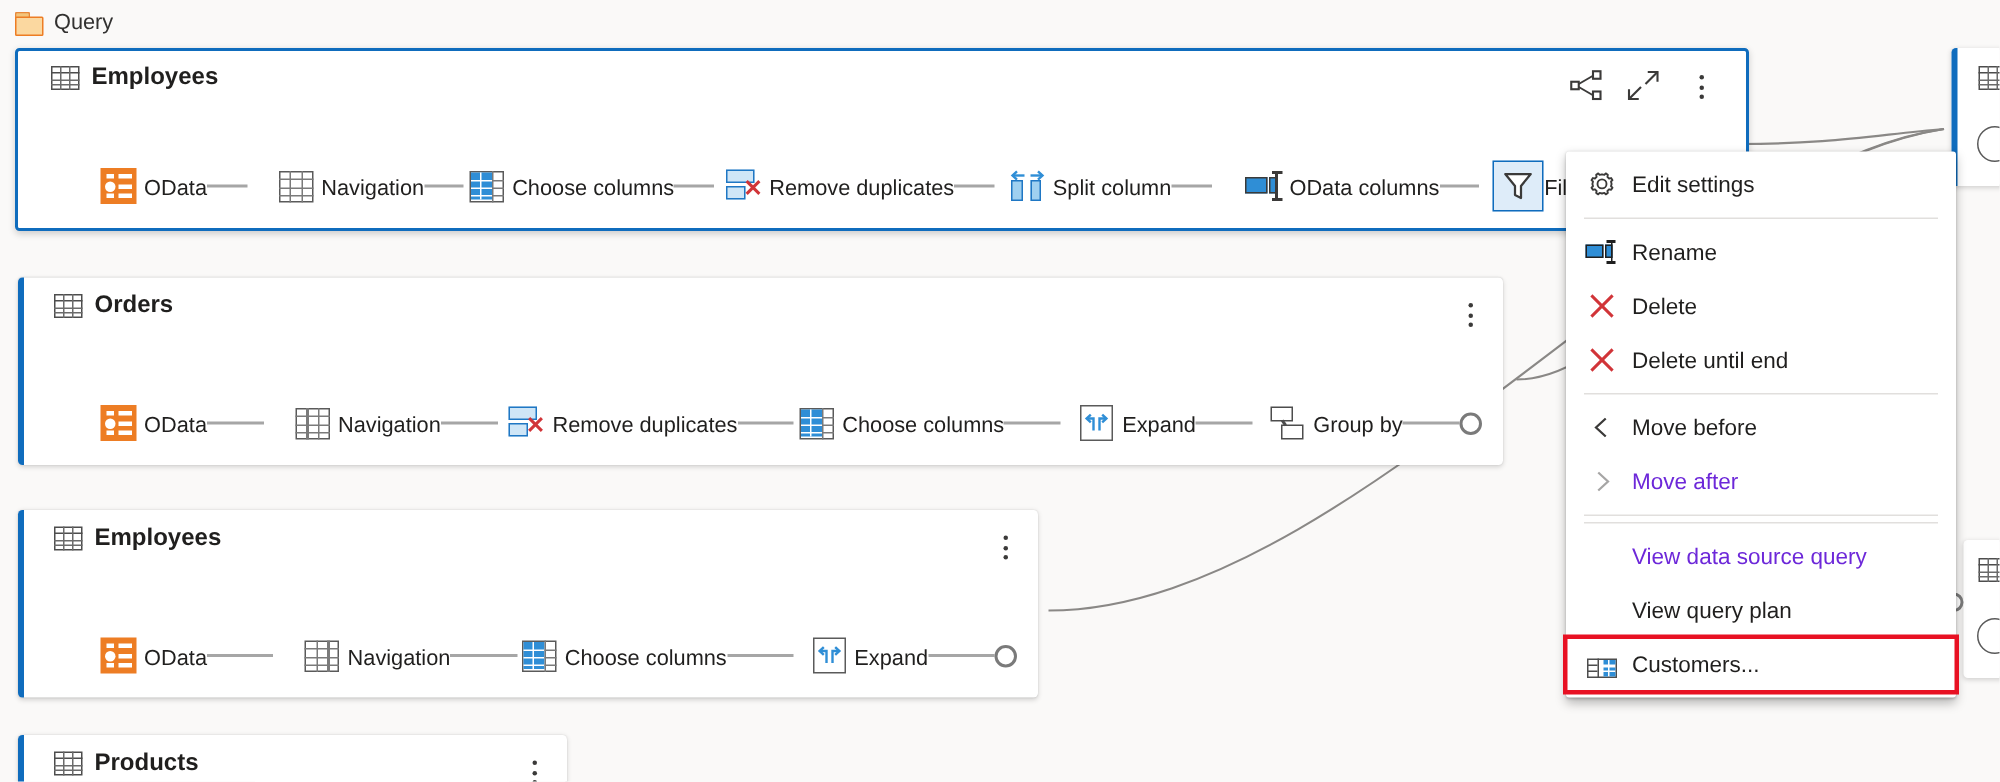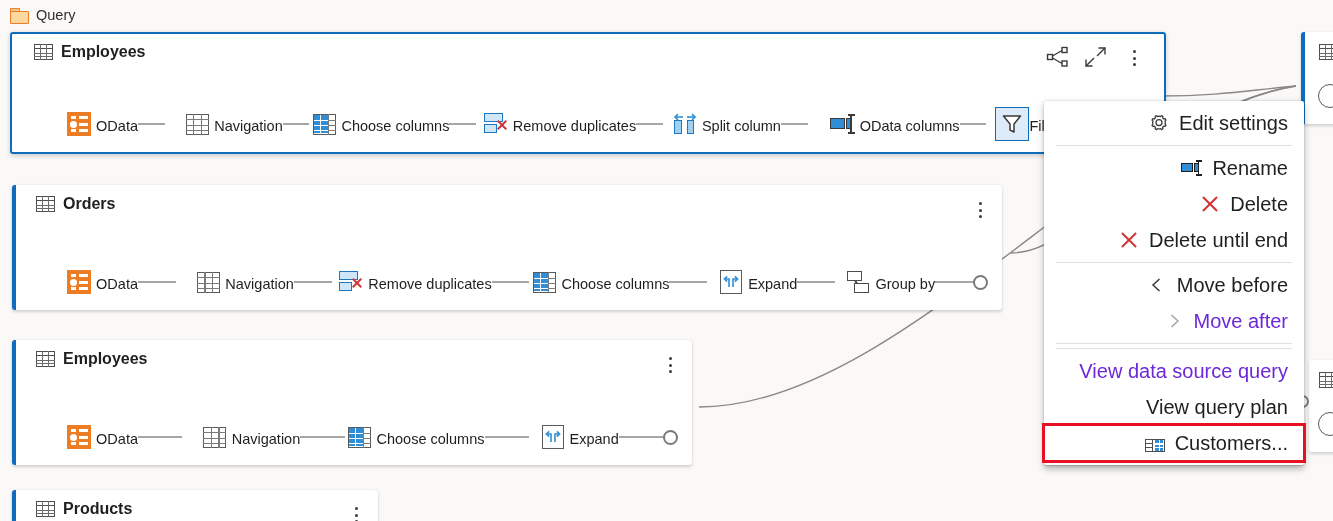--- a/index.html
+++ b/index.html
@@ -145,21 +145,21 @@
   .grp .lk{position:absolute;left:9.5px;top:9px;width:1.6px;height:4px;background:#4d4d4d;transform:rotate(-35deg);}
 
   
   .menu{
     position:absolute;background:#fff;
     box-shadow:0 3.2px 7.2px rgba(0,0,0,.28),0 .6px 1.8px rgba(0,0,0,.22);
     border-radius:2px;padding:4px 0;
   }
   .mi{
     display:flex;align-items:center;height:36px;padding:0 16px 0 10px;
-    font-size:20px;color:#201f1e;white-space:nowrap;cursor:default;position:relative;justify-content:flex-end;
+    font-size:15px;color:#201f1e;white-space:nowrap;cursor:default;position:relative;
   }
   .mi .mico{width:28px;flex:0 0 auto;display:flex;align-items:center;justify-content:center;}
   .mi .mtxt{padding-left:6px;}
   .mi.disabled .mtxt{color:#6d28d9;}
   .mi.disabled .mico{opacity:.45;}
   .msep{height:1px;background:#e1dfdd;margin:4px 12px;}
   .mi.highlighted{outline:3px solid #e81123;outline-offset:-1px;}
 
   .xglyph{position:relative;width:18px;height:18px;}
   .xglyph b{position:absolute;left:-1px;top:8px;width:20px;height:2px;background:#d13438;display:block;}

